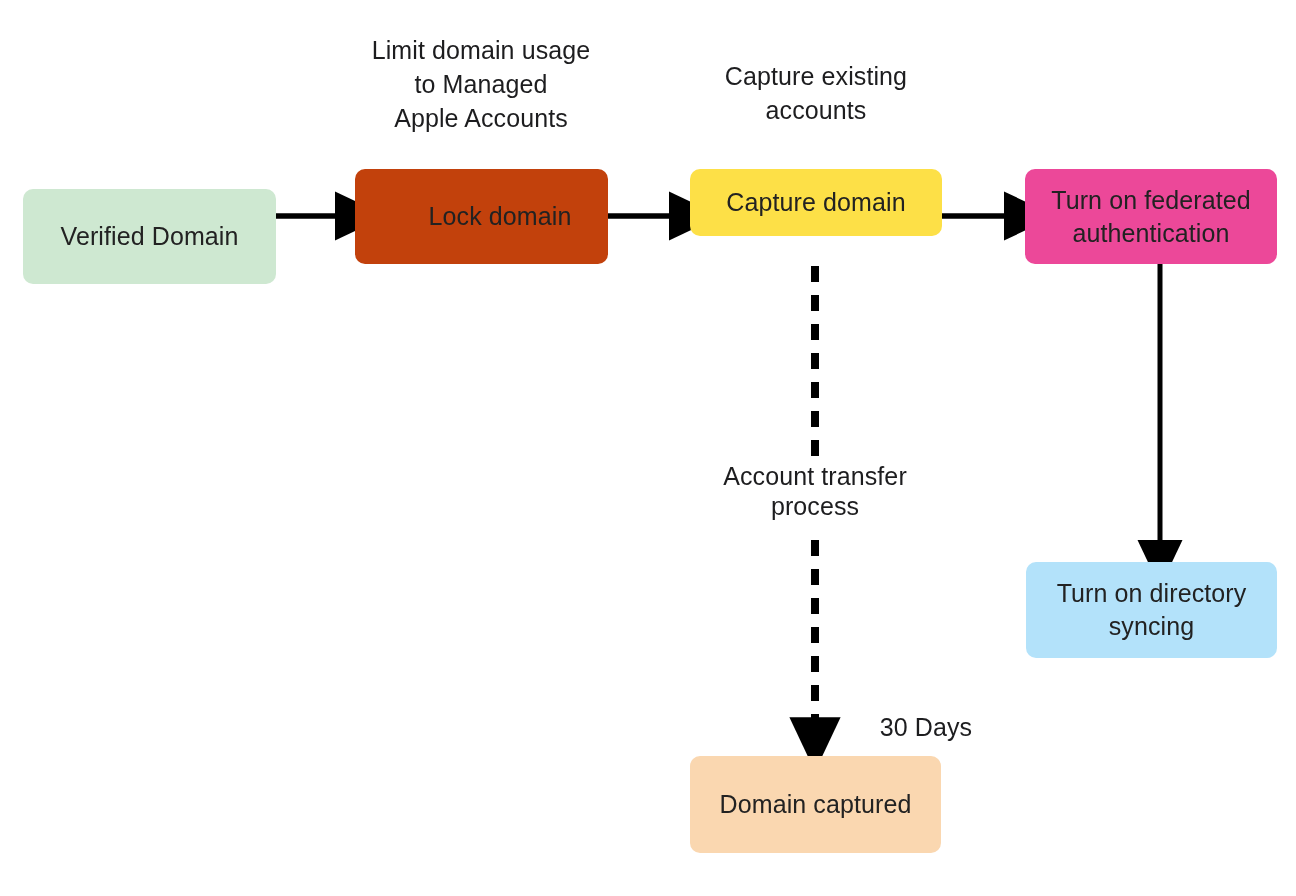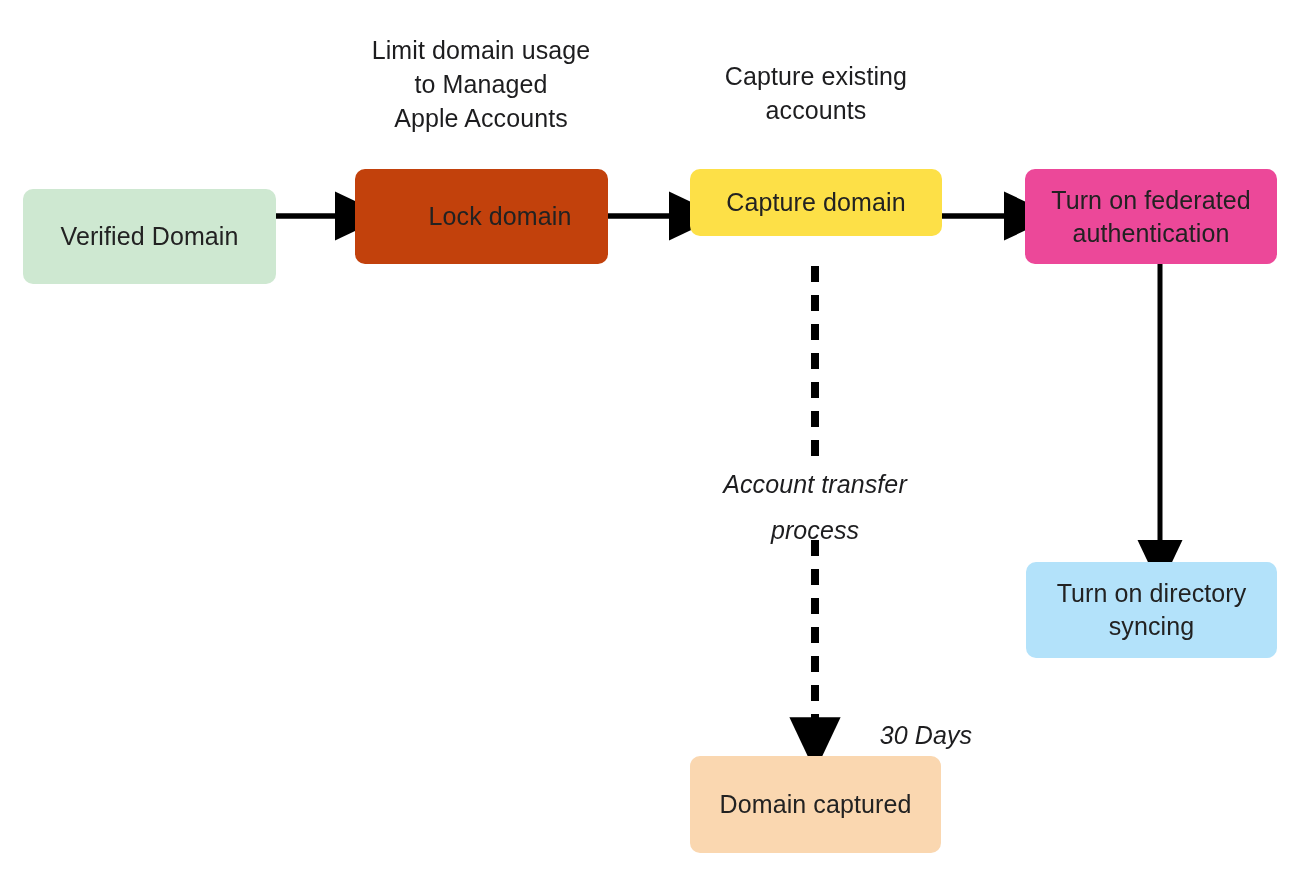--- a/index.html
+++ b/index.html
@@ -39,24 +39,23 @@
     font-size: 25px;
     line-height: 34px;
     letter-spacing: 0.1px;
     white-space: pre-line;
   }
   .edge-label {
     position: absolute;
     text-align: center;
     color: #1d1d1f;
     font-size: 25px;
-    line-height: 46px;
+    line-height: 30px;
     letter-spacing: 0.1px;
     white-space: pre-line;
-    font-style: italic;
   }
   .svg-layer {
     position: absolute;
     left: 0;
     top: 0;
     width: 1296px;
     height: 896px;
     pointer-events: none;
   }
   .svg-layer * { pointer-events: auto; }

